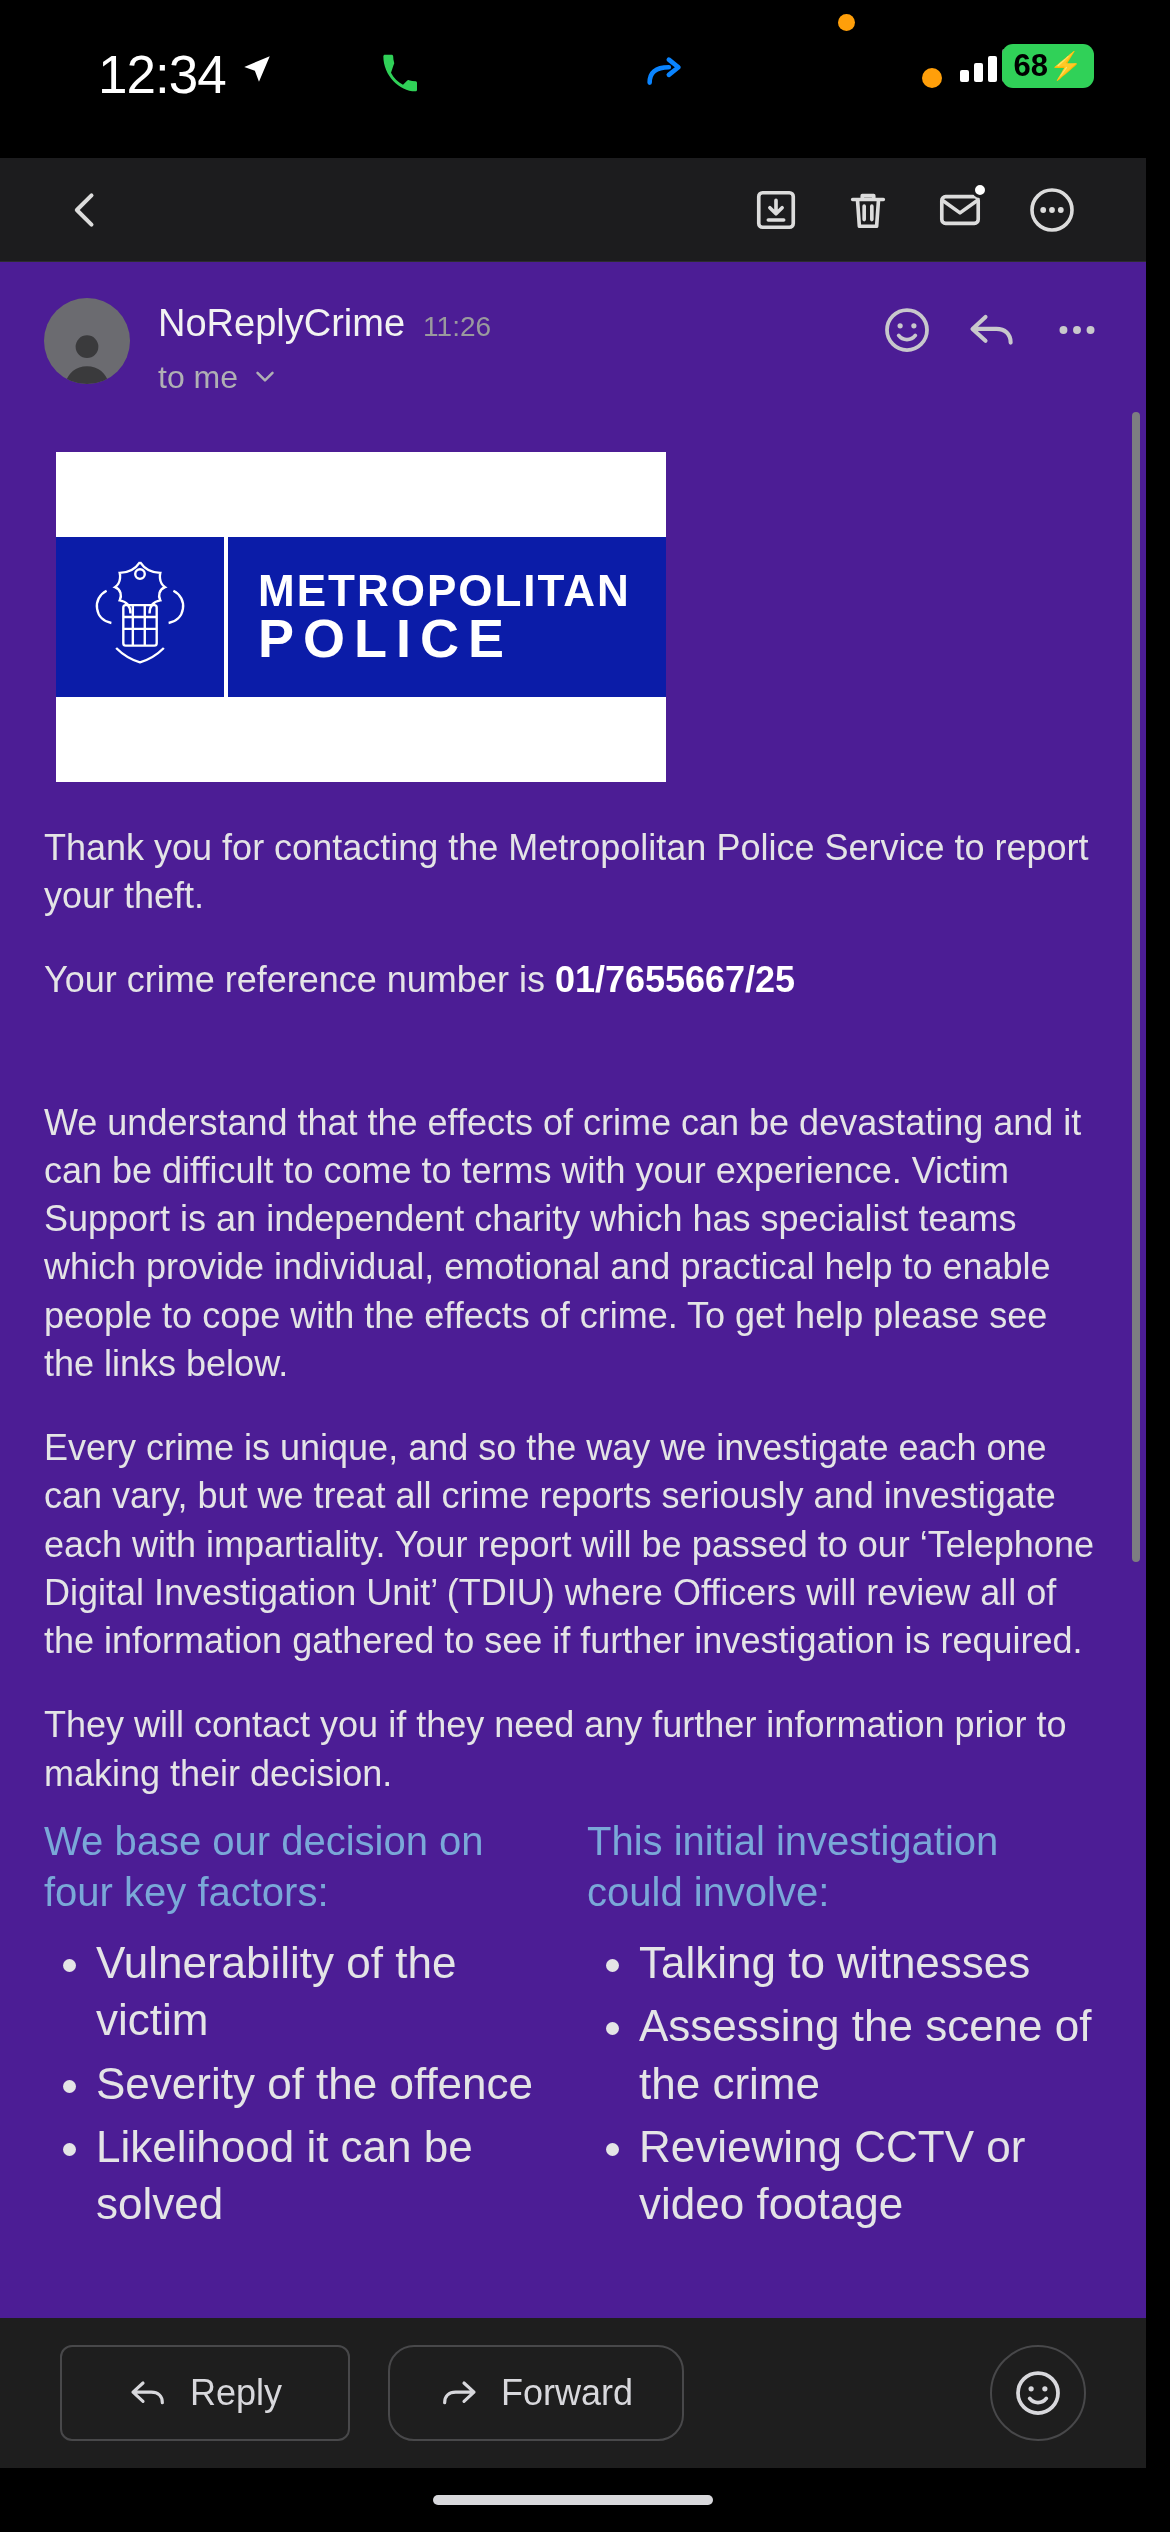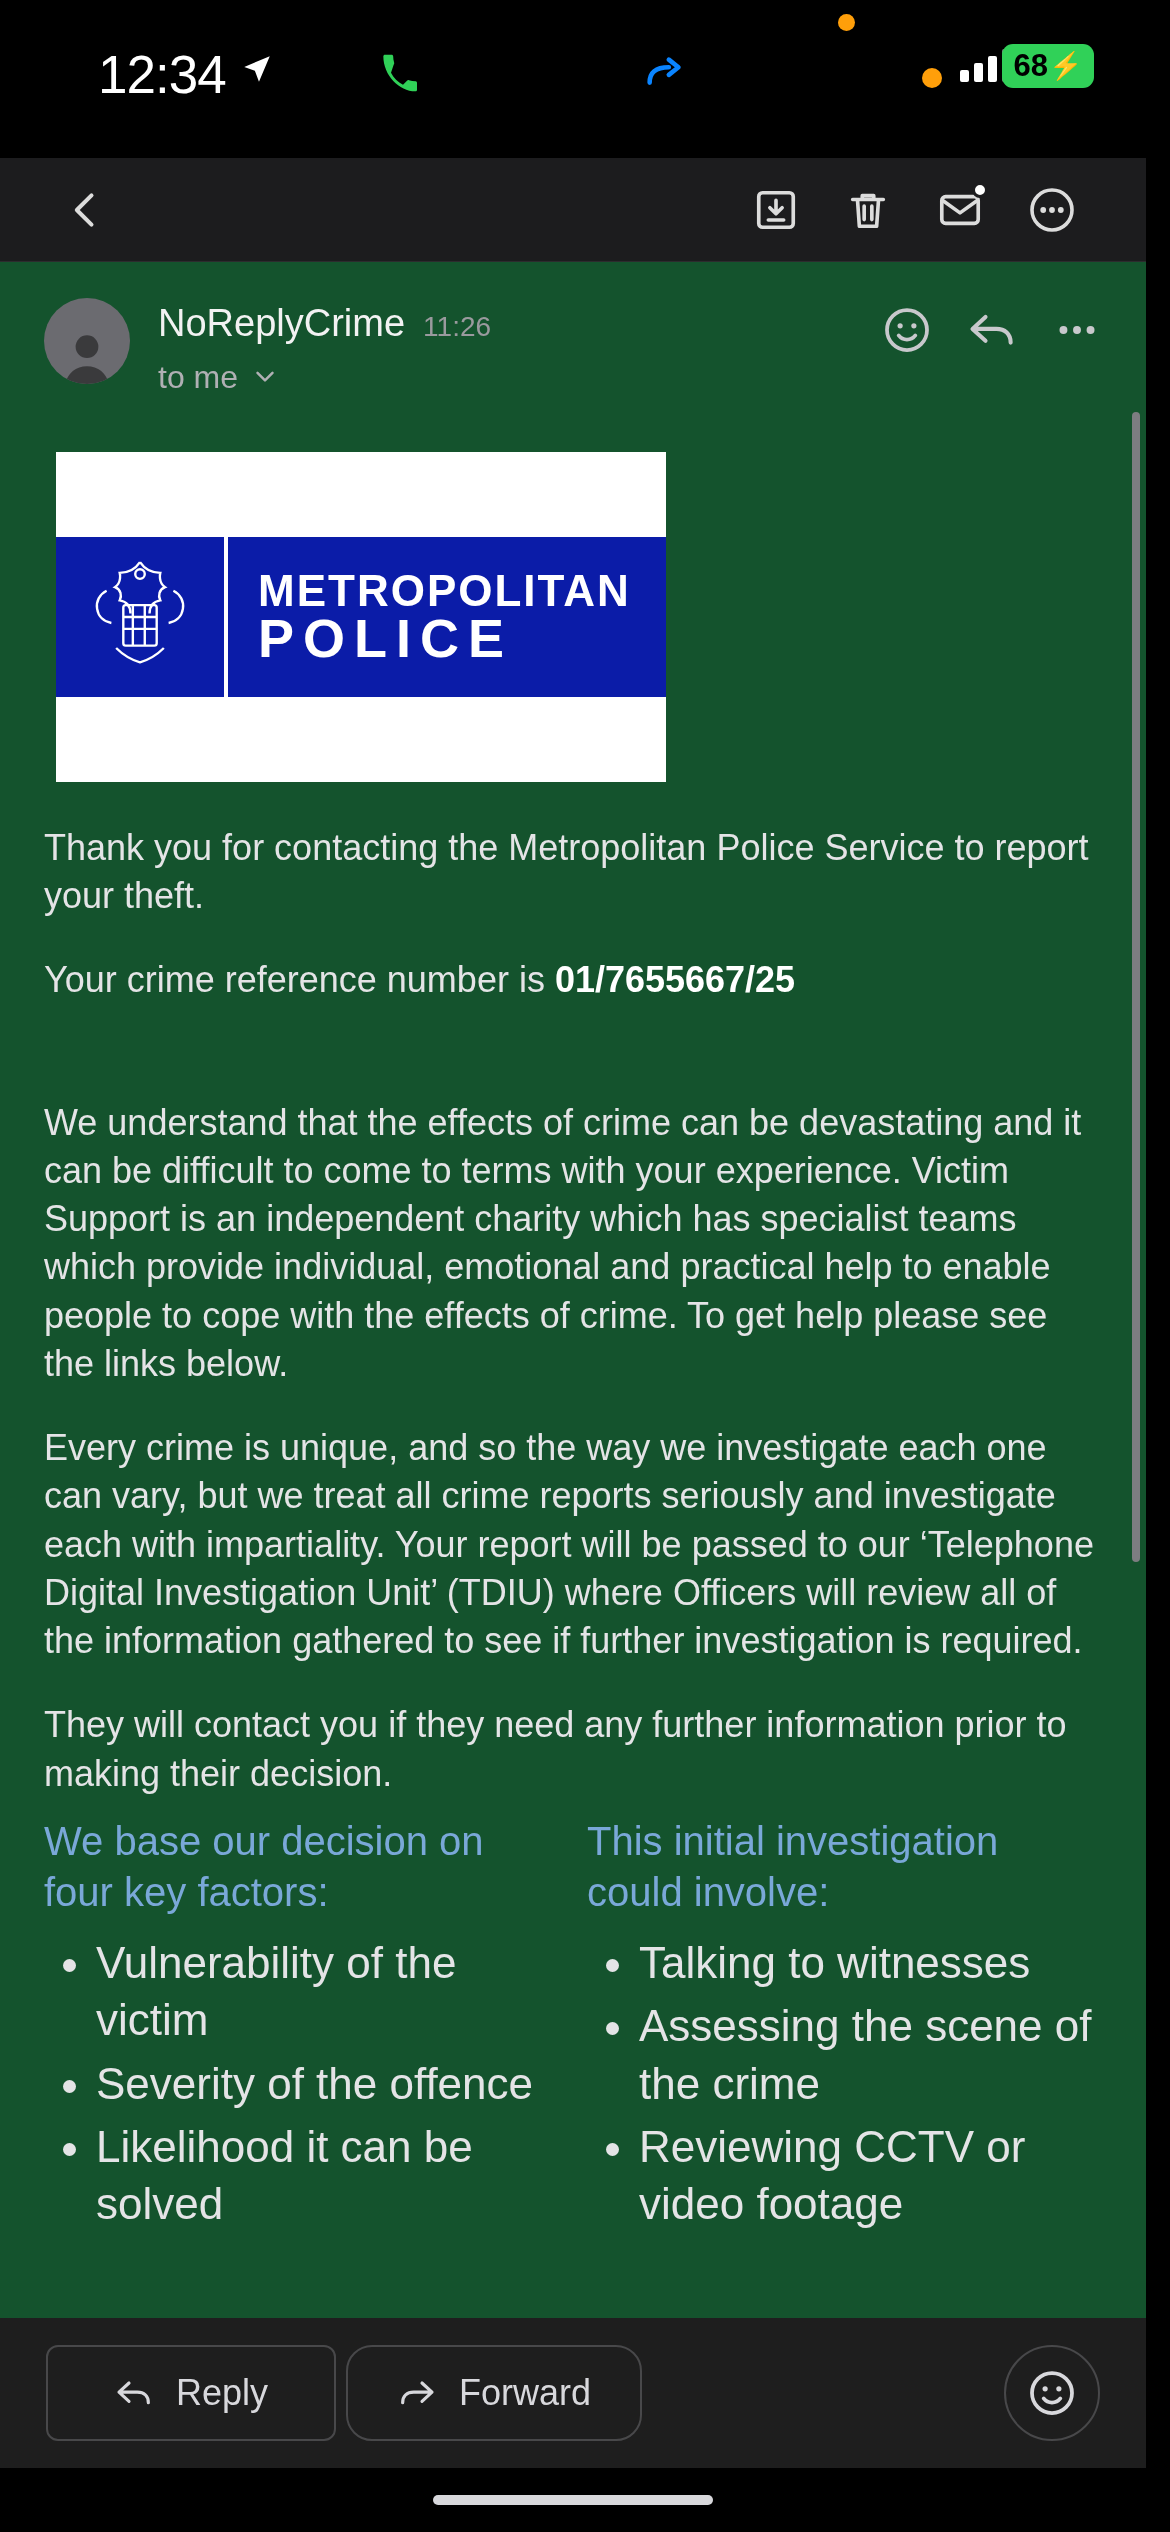--- a/index.html
+++ b/index.html
@@ -146,21 +146,21 @@
     width: 16px;
     height: 16px;
     border-radius: 50%;
     background: #fff;
     border: 3px solid #1c1c1e;
   }
 
   
   .mail {
     flex: 1 1 auto;
-    background: #14532d;
+    background: #4c1d95;
     position: relative;
     overflow: hidden;
     padding: 0 44px;
   }
   .sender-row {
     display: flex;
     align-items: flex-start;
     padding-top: 36px;
   }
   .avatar {
@@ -263,22 +263,22 @@
     background: #7d7d81;
   }
 
   
   .action-bar {
     flex: 0 0 auto;
     height: 150px;
     background: #1e1e1e;
     display: flex;
     align-items: center;
-    padding: 0 46px;
-    gap: 10px;
+    padding: 0 60px;
+    gap: 38px;
   }
   .act-btn {
     height: 96px;
     border: 2px solid #48484a;
     border-radius: 12px;
     display: flex;
     align-items: center;
     justify-content: center;
     gap: 22px;
     color: #d8d8dc;

